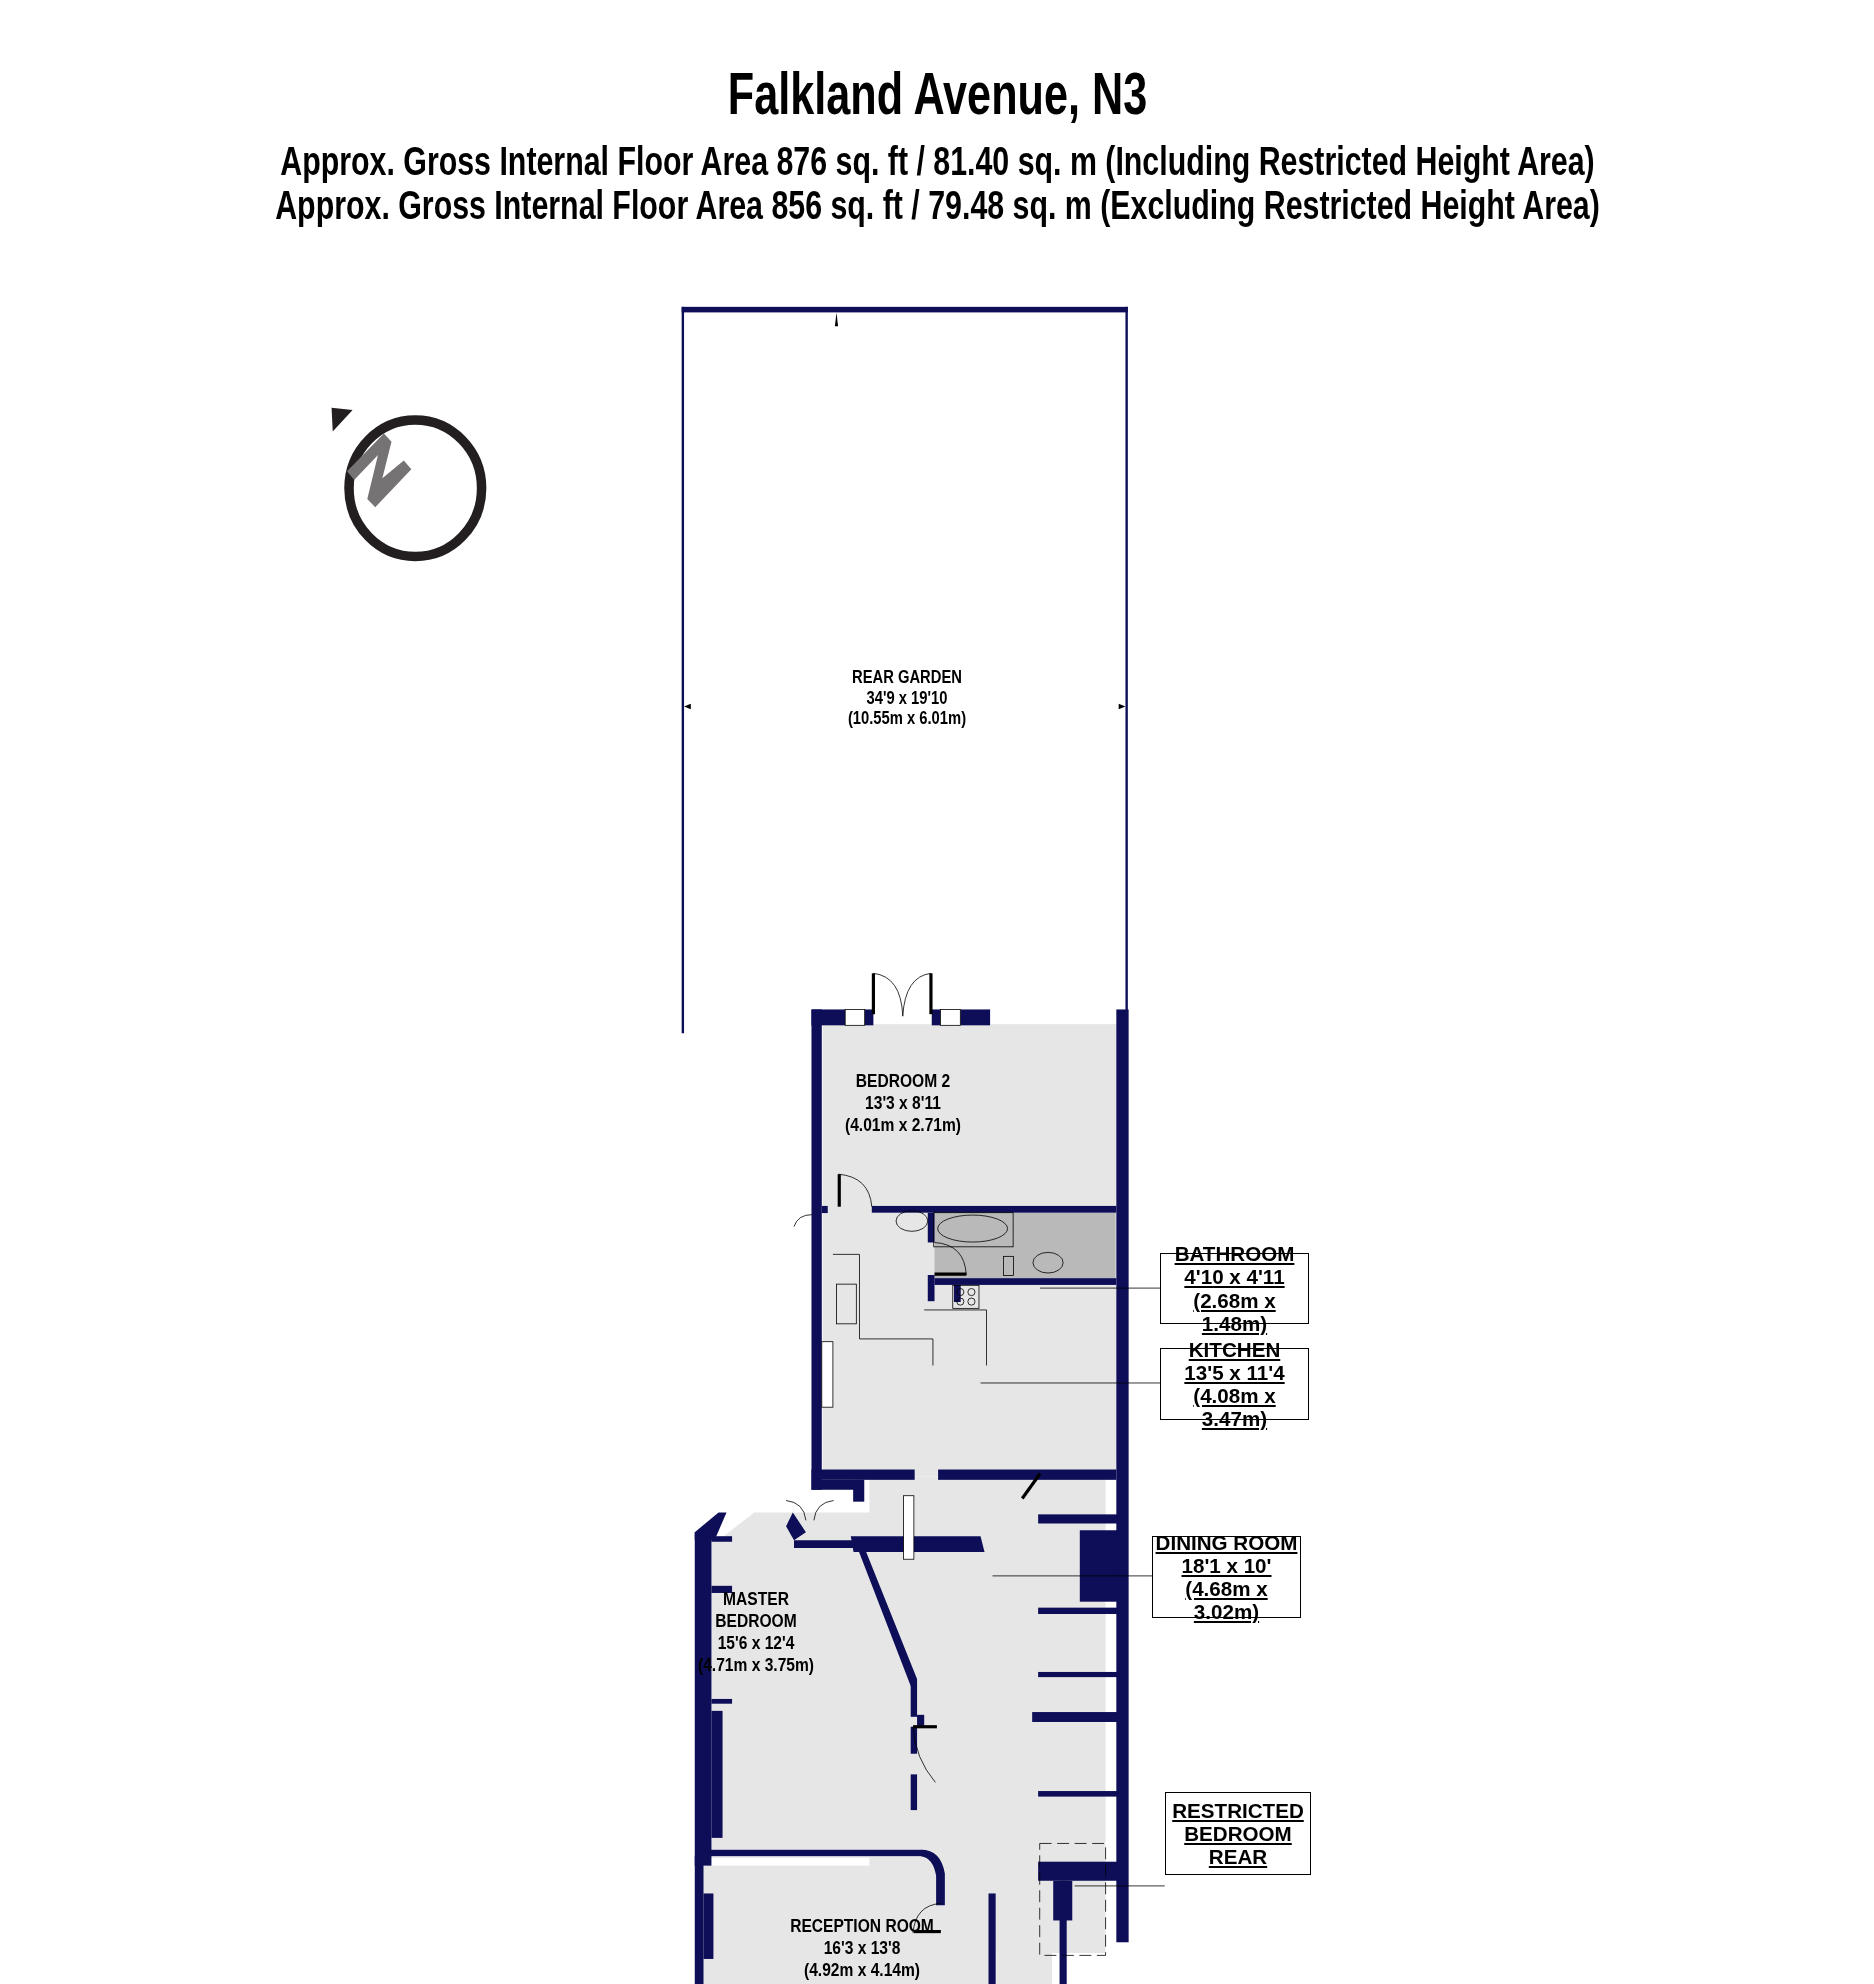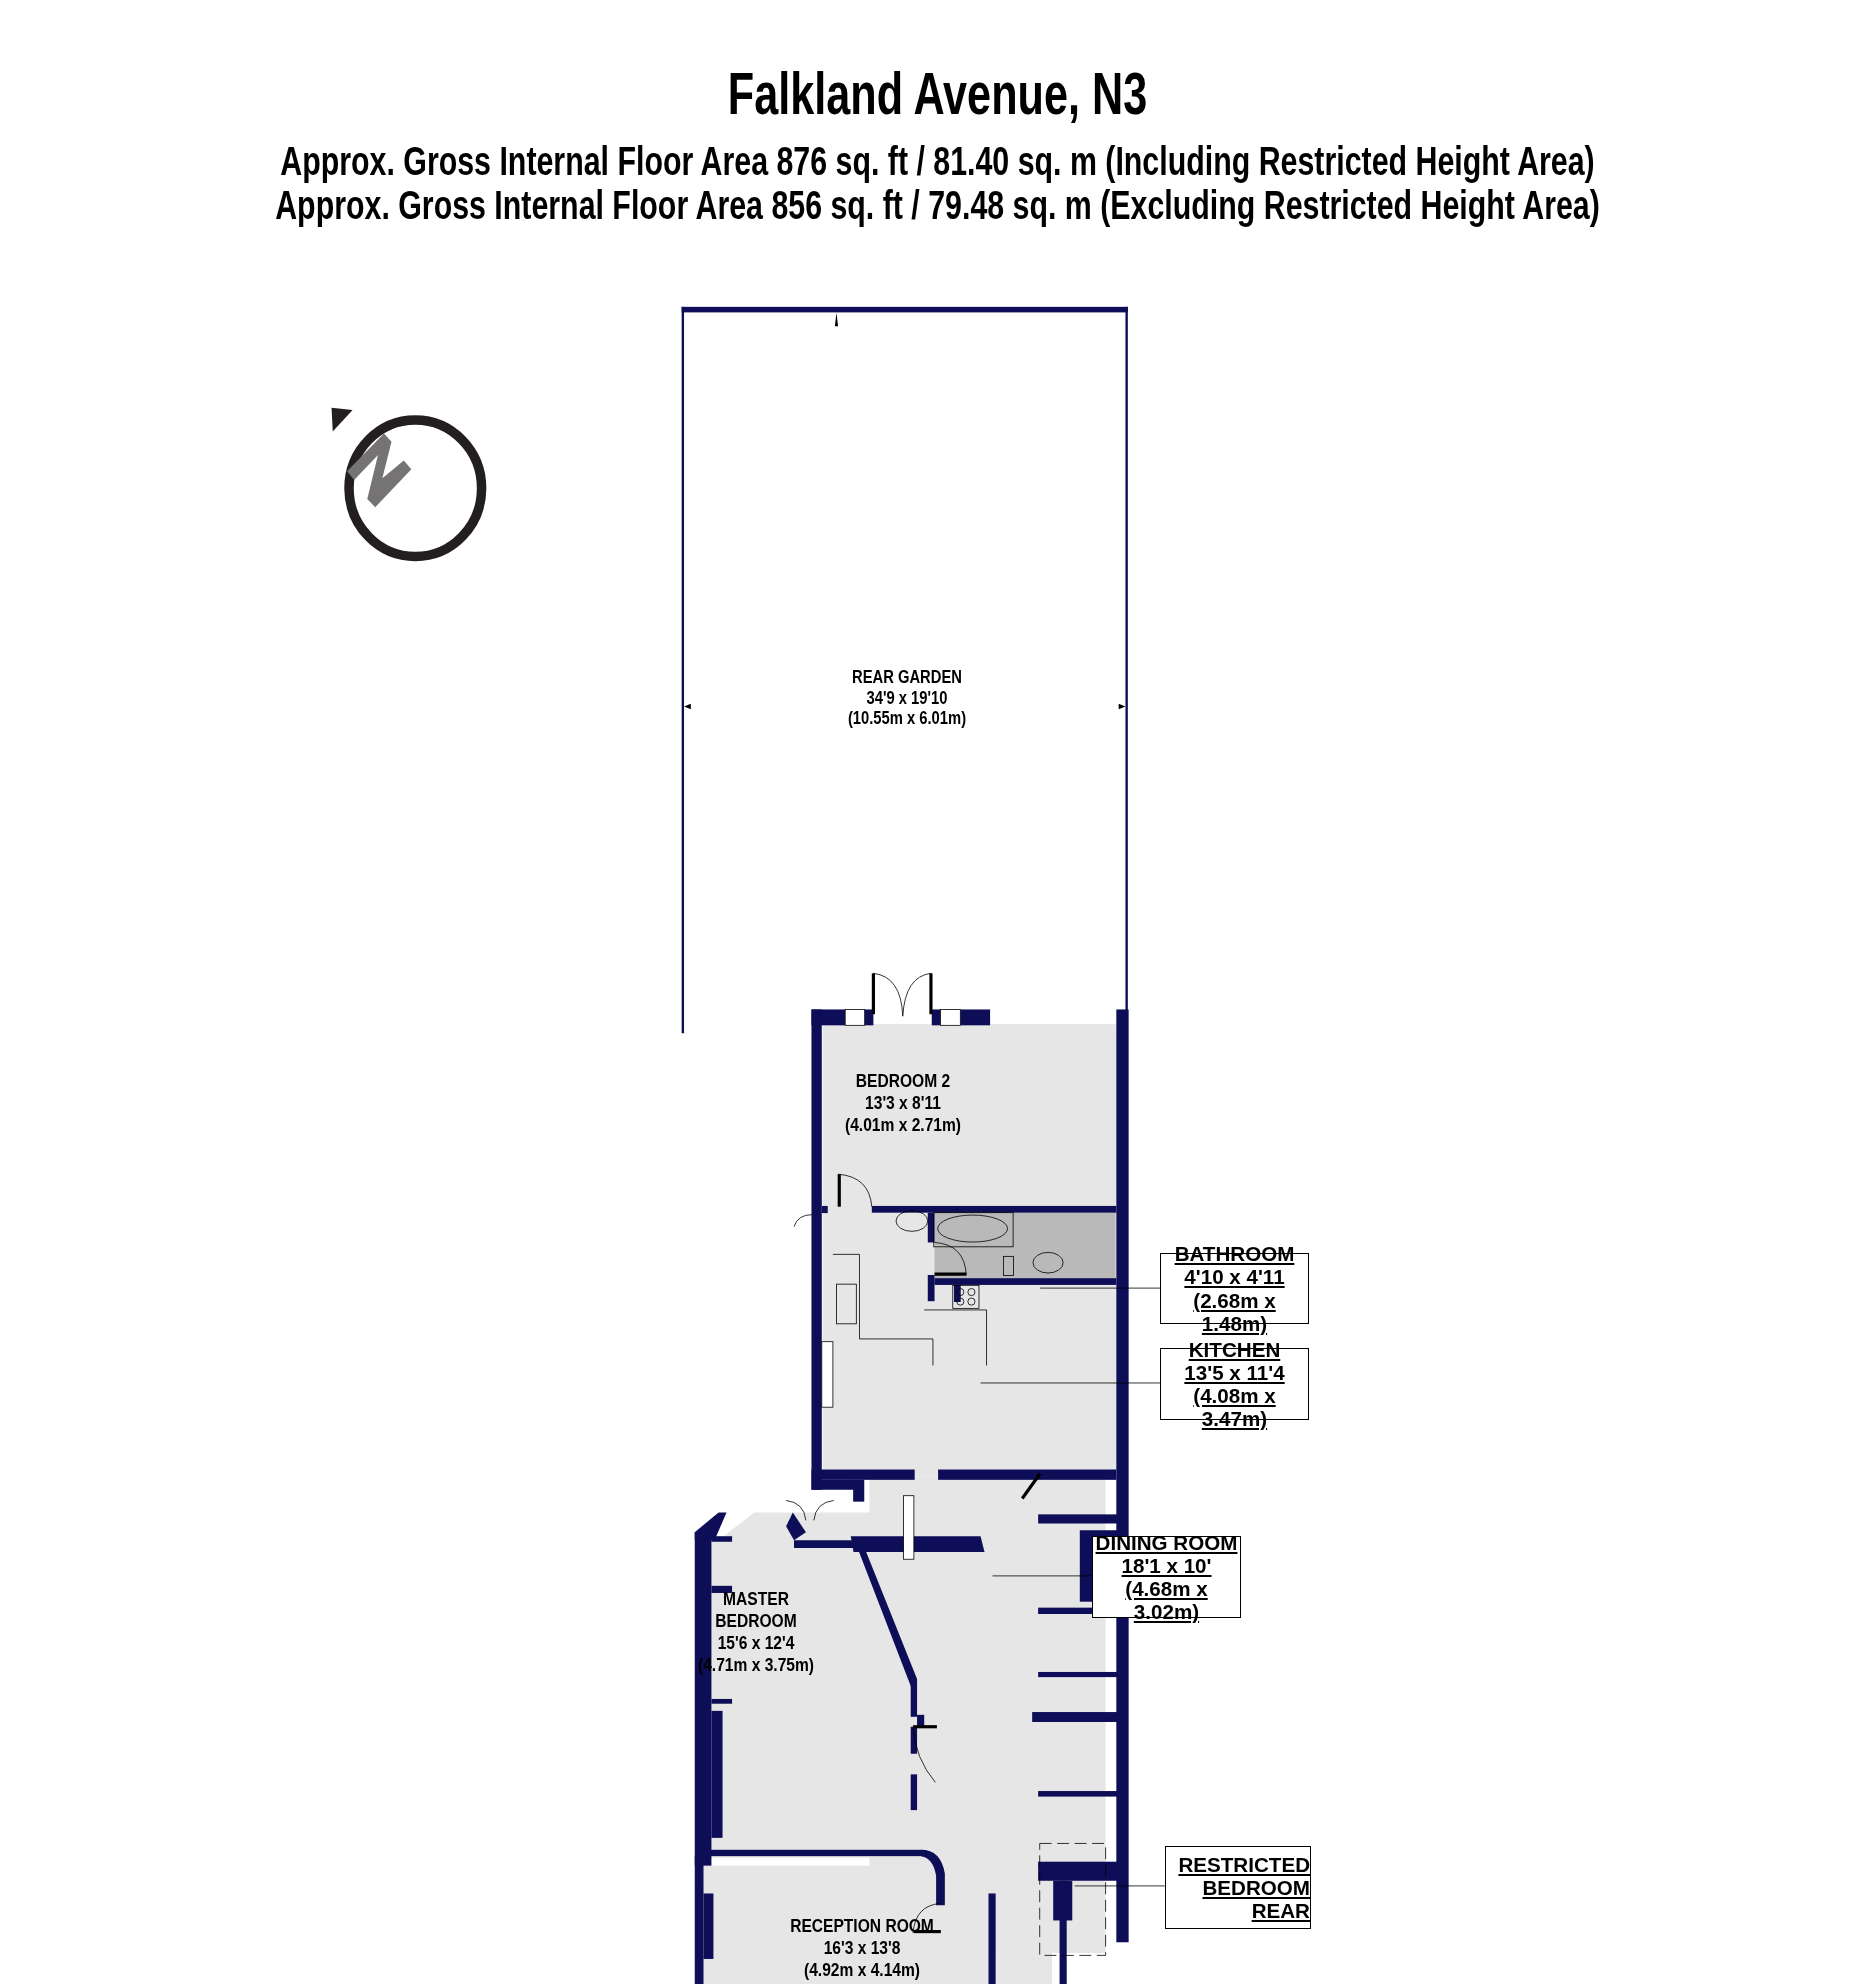--- a/index.html
+++ b/index.html
@@ -209,23 +209,23 @@
 <div class="callout" style="left:1160px; top:1253px; width:147px; height:69px;">
   <span>BATHROOM</span>
   <span>4'10 x 4'11</span>
   <span>(2.68m x 1.48m)</span>
 </div>
 <div class="callout" style="left:1160px; top:1348px; width:147px; height:70px;text-align:center;">
   <span>KITCHEN</span>
   <span>13'5 x 11'4</span>
   <span>(4.08m x 3.47m)</span>
 </div>
-<div class="callout" style="left:1092px; top:1536px; width:147px; height:80px;text-align:center;">
+<div class="callout" style="left:1152px; top:1536px; width:147px; height:80px;text-align:center;">
   <span>DINING ROOM</span>
   <span>18'1 x 10'</span>
   <span>(4.68m x 3.02m)</span>
 </div>
-<div class="callout" style="left:1165px; top:1846px; width:144px; height:81px;text-align:right;">
+<div class="callout" style="left:1165px; top:1792px; width:144px; height:81px;">
   <span>RESTRICTED</span>
   <span>BEDROOM</span>
   <span>REAR</span>
 </div>
 
 
 </body></html>

